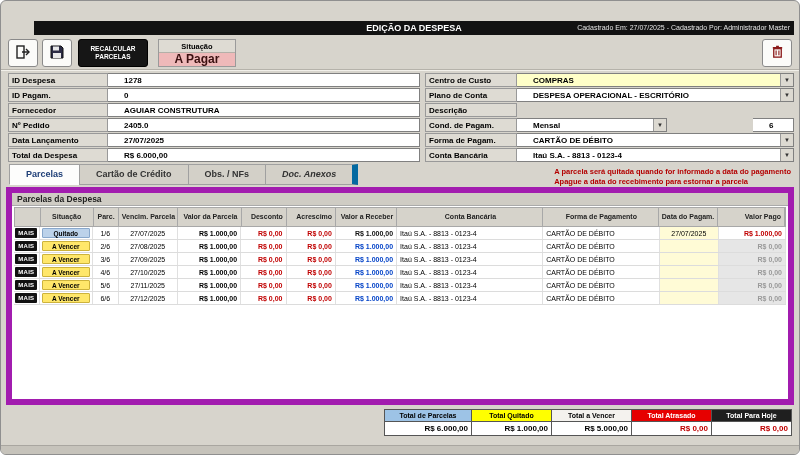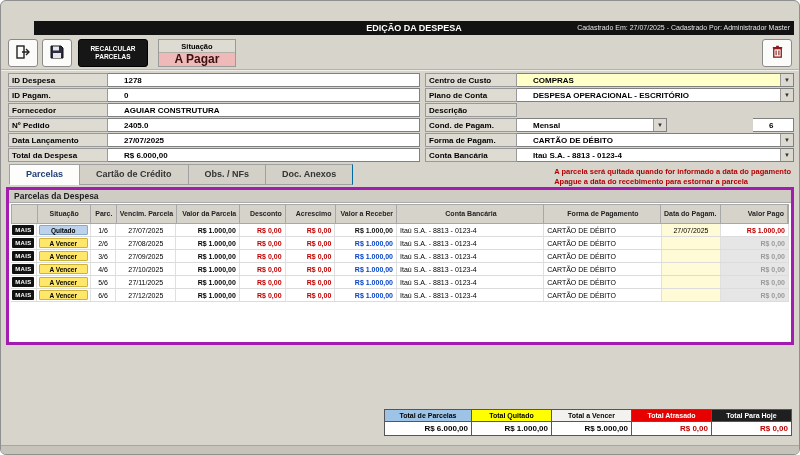--- a/index.html
+++ b/index.html
@@ -66,28 +66,28 @@
   .fvalue.w-combo { flex: 0 0 150px; }
   .flabel.l2 { border-left: none; width: 86px; margin-top: 32px; }
   .fvalue.small { flex: 1; }
   
   .tabs { position: absolute; left: 8px; top: 163px; height: 21px; display: flex; }
   .tab {
     padding: 0 16px; line-height: 19px; font-size: 9px; font-weight: bold;
     background: #d3d0c8; border: 1px solid #a0a0a0; border-right: none;
     color: #333; cursor: pointer;
   }
-  .tab:last-child { border-right: 1px solid #0369a1; }
+  .tab:last-child { border-right: 6px solid #0369a1; font-style: italic; }
   .tab.active { background: #fdfdfc; color: #1f3f77; border-bottom: 1px solid #fdfdfc; }
   .hints { position: absolute; right: 8px; top: 166px; text-align: left; }
   .hint { font-size: 7.5px; font-weight: bold; color: #b30000; line-height: 10px; }
   
   .groupbox {
-    position: absolute; left: 5px; right: 5px; top: 186px; height: 158px;
-    border: 3px solid #a21caf; background: #fff;
+    position: absolute; left: 5px; right: 5px; top: 186px; height: 218px;
+    border: 6px solid #a21caf; background: #fff;
   }
   .gb-title {
     height: 13px; background: #cfccc4; border-bottom: 1px solid #aaa;
     font-size: 8.5px; font-weight: bold; color: #222; line-height: 13px; padding-left: 5px;
   }
   .tablewrap { position: absolute; top: 14px; left: 2px; right: 2px; bottom: 2px; background: #fff; overflow: hidden; }
   .thead { display: flex; height: 20px; background: #d6d3cb; border: 1px solid #a8a8a8; }
   .th {
     font-size: 7px; font-weight: bold; text-align: center;
     display: flex; align-items: center; justify-content: center;

